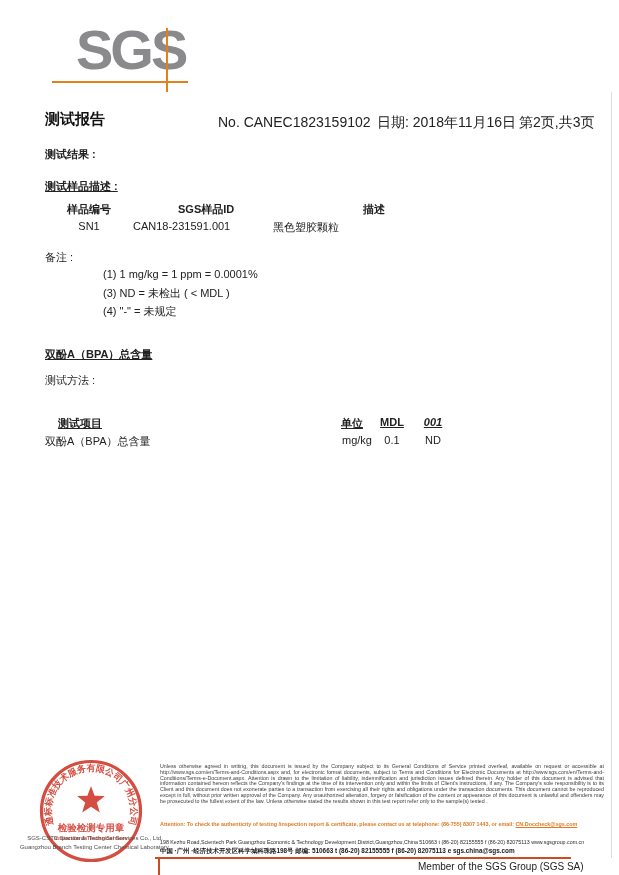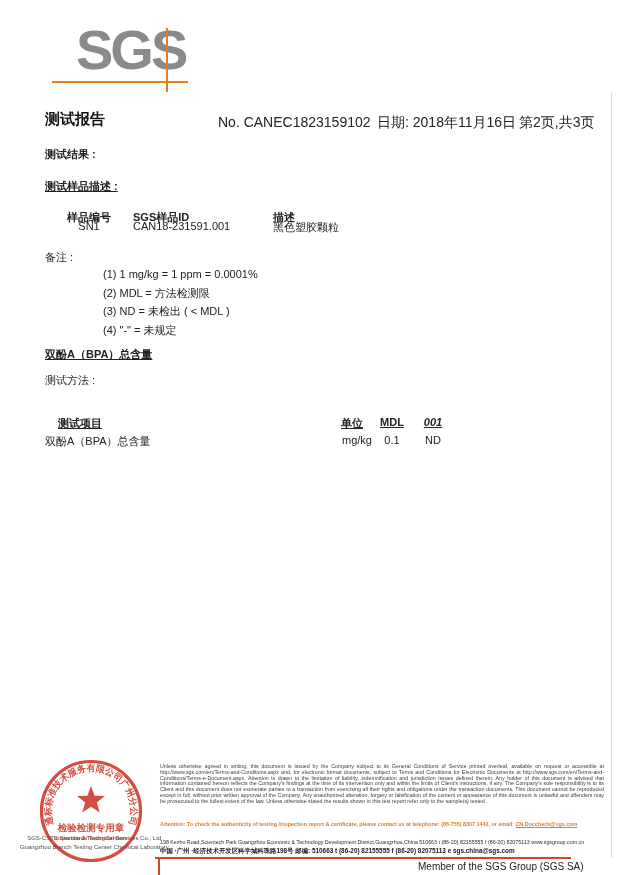--- a/index.html
+++ b/index.html
@@ -49,35 +49,34 @@
 
   <div class="abs doc-title" style="left:45px;top:110px;">测试报告</div>
   <div class="abs meta" style="left:218px;top:114px;">No. CANEC1823159102</div>
   <div class="abs meta" style="left:377px;top:114px;">日期: 2018年11月16日</div>
   <div class="abs meta" style="left:519px;top:114px;">第2页,共3页</div>
 
   <div class="abs label bold" style="left:45px;top:147px;">测试结果 :</div>
 
   <div class="abs label bold ul" style="left:45px;top:179px;">测试样品描述 :</div>
 
-  <div class="row bold" style="left:45px;top:210px;">
+  <div class="row bold" style="left:45px;top:202px;gap:45px;">
     <span class="c1">样品编号</span>
     <span class="c2">SGS样品ID</span>
     <span class="c3">描述</span>
   </div>
   <div class="row" style="left:45px;top:220px;">
     <span class="c1">SN1</span>
     <span class="c2">CAN18-231591.001</span>
     <span class="c3">黑色塑胶颗粒</span>
   </div>
 
   <div class="abs label" style="left:45px;top:250px;">备注 :</div>
   <div class="abs" style="left:103px;top:265px;">
     <div class="remark">(1) 1 mg/kg = 1 ppm = 0.0001%</div>
-    <div class="remark">(2) MDL = 方法检测限</div>
     <div class="remark">(3) ND = 未检出 ( &lt; MDL )</div>
     <div class="remark">(4) "-" = 未规定</div>
   </div>
 
   <div class="abs label bold ul" style="left:45px;top:347px;">双酚A（BPA）总含量</div>
   <div class="abs label" style="left:45px;top:373px;">测试方法 :</div>
 
   <div class="abs label bold ul" style="left:58px;top:416px;">测试项目</div>
   <div class="abs label bold ul center" style="left:332px;top:416px;width:40px;">单位</div>
   <div class="abs label bold ul center" style="left:374px;top:416px;width:36px;">MDL</div>

